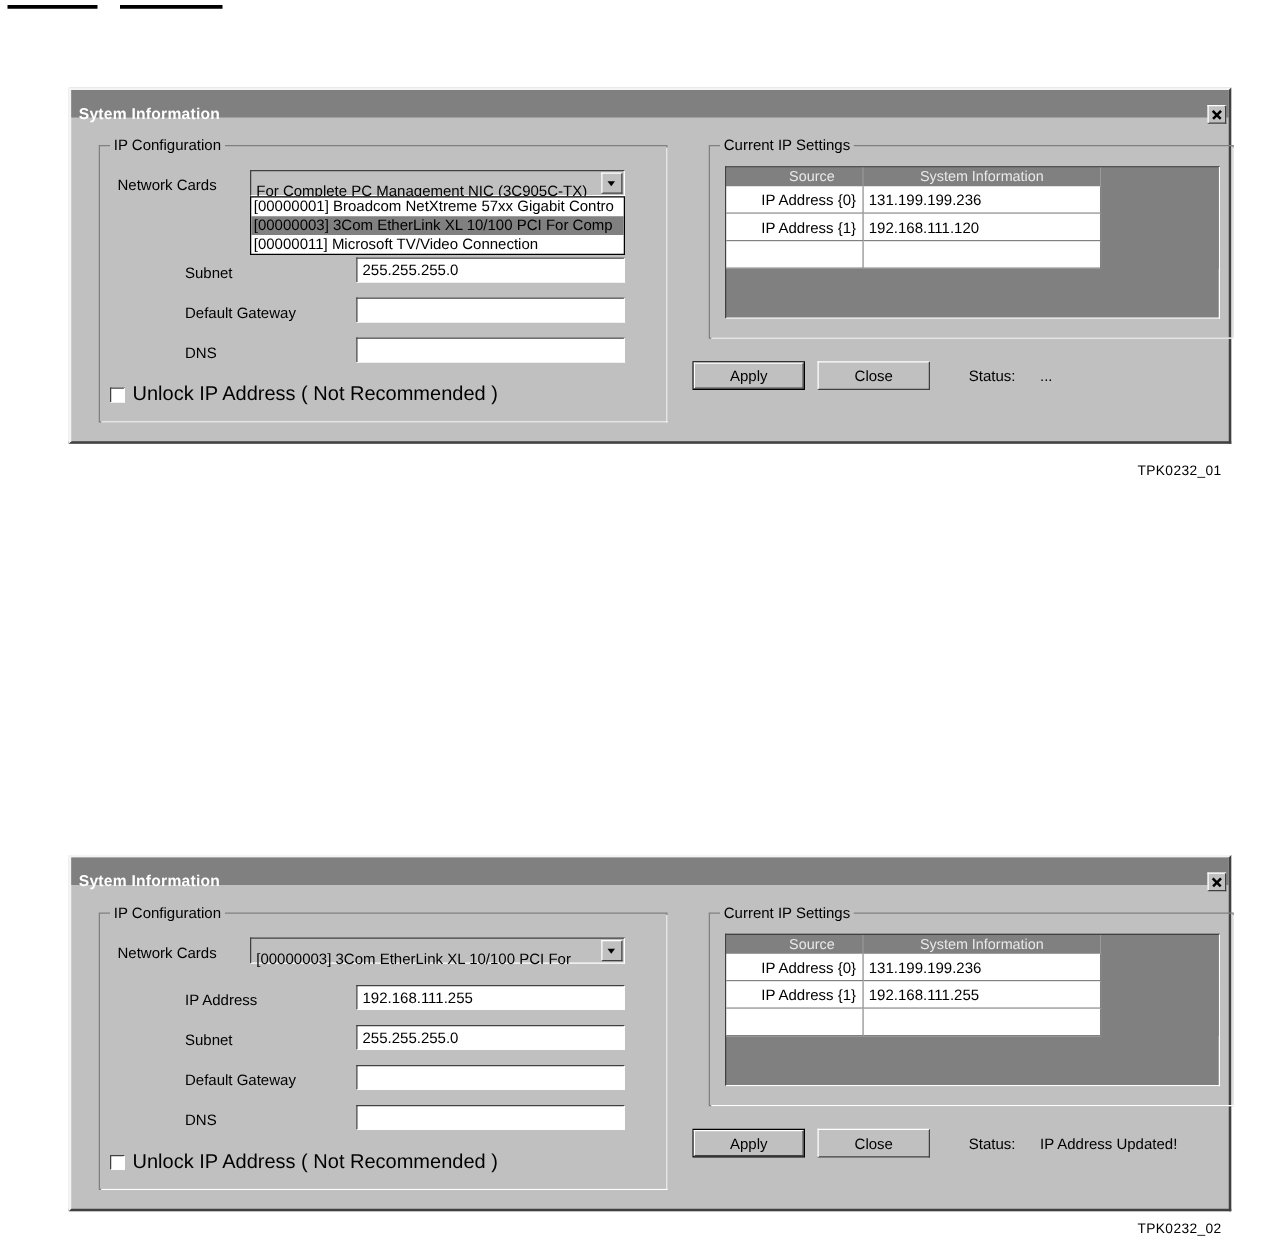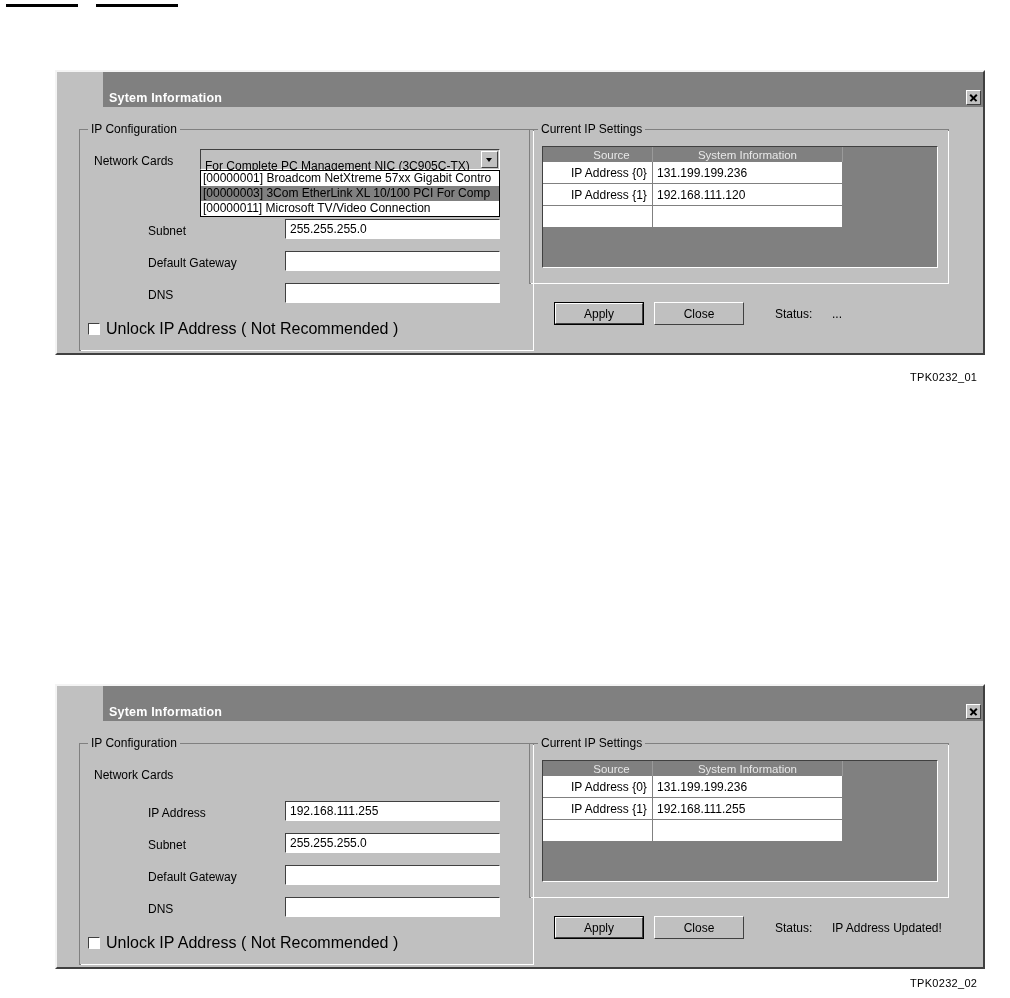--- a/index.html
+++ b/index.html
@@ -31,28 +31,27 @@
     border-top: 2px solid #f4f4f4;
     border-left: 2px solid #f4f4f4;
     border-right: 2px solid #404040;
     border-bottom: 2px solid #404040;
     box-sizing: border-box;
   }
   #window-1 { left: 55px; top: 70px;  width: 930px; height: 285px; }
   #window-2 { left: 55px; top: 684px; width: 930px; height: 285px; }
 
   .titlebar {
-    height: 35px;
+    height: 22px;
     background: #808080;
     display: flex;
     align-items: center;
     justify-content: space-between;
     padding: 16px 2px 0 6px;
     box-sizing: border-box;
-    margin-left: 46px;
   }
   .title-text {
     color: #ffffff;
     font-size: 12.5px;
     font-weight: bold;
     letter-spacing: 0.2px;
     white-space: nowrap;
   }
   .close-btn {
     width: 15px;
@@ -105,21 +104,21 @@
     background: #c0c0c0;
     padding: 0 3px;
     font-size: 12px;
     white-space: nowrap;
   }
 
   #grp-ipconfig-1, #grp-ipconfig-2 {
     left: 22px; top: 22px; width: 455px; height: 222px;
   }
   #grp-ipsettings-1, #grp-ipsettings-2 {
-    left: 472px; top: 22px; width: 420px; height: 155px;
+    left: 510px; top: 22px; width: 420px; height: 155px;
   }
 
   
   .lbl {
     position: absolute;
     font-size: 12px;
     white-space: nowrap;
   }
   .field {
     position: absolute;
@@ -419,20 +418,24 @@
   </div>
 
   <div class="client">
 
     <div class="group" id="grp-ipconfig-2">
       <div class="group-inner-border"></div>
       <span class="group-label">IP Configuration</span>
 
       <span class="lbl" style="left:14px; top:24px;">Network Cards</span>
 
+      <div class="combo" style="left:120px; top:19px; width:300px;">
+        <span class="combo-text">[00000003] 3Com EtherLink XL 10/100 PCI For</span>
+        <span class="combo-arrow"></span>
+      </div>
 
       <span class="lbl" style="left:68px; top:62px;">IP Address</span>
       <div class="field" style="left:205px; top:57px; width:215px; height:20px;">192.168.111.255</div>
 
       <span class="lbl" style="left:68px; top:94px;">Subnet</span>
       <div class="field" style="left:205px; top:89px; width:215px; height:20px;">255.255.255.0</div>
 
       <span class="lbl" style="left:68px; top:126px;">Default Gateway</span>
       <div class="field" style="left:205px; top:121px; width:215px; height:20px;"></div>
 

